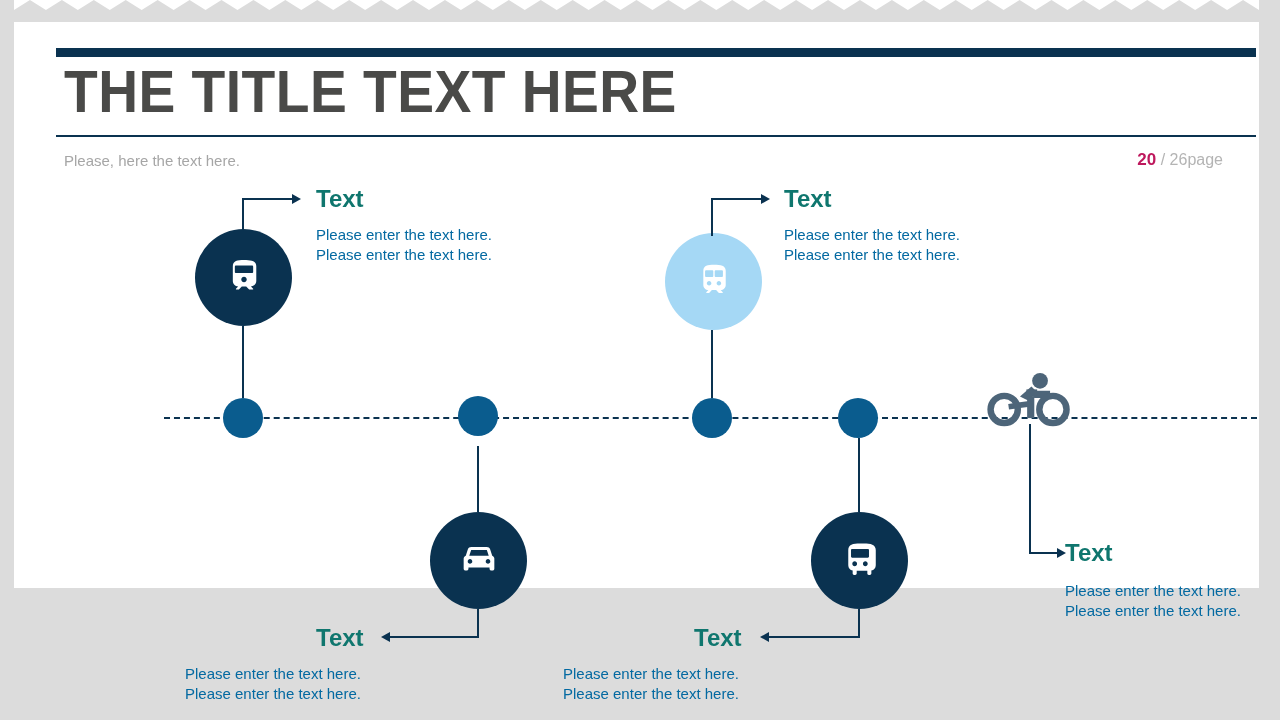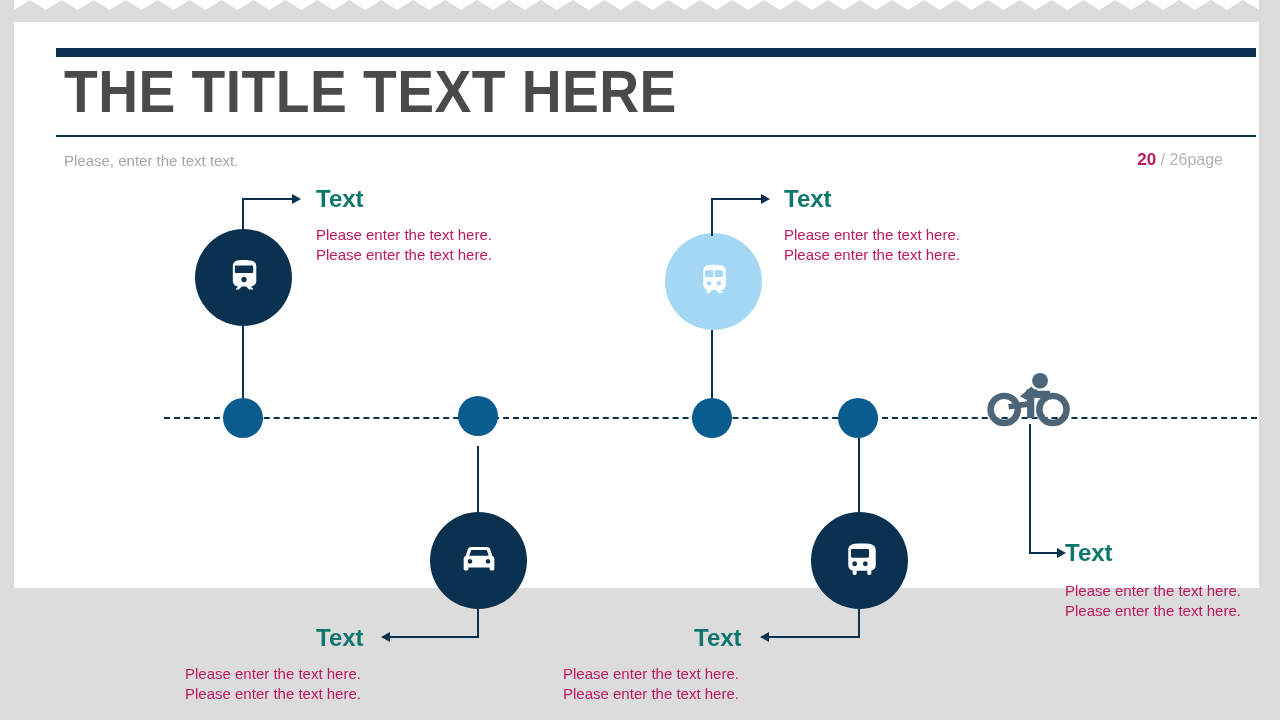--- a/index.html
+++ b/index.html
@@ -72,34 +72,34 @@
   .arrowL{
     position:absolute;width:0;height:0;
     border-top:5px solid transparent;border-bottom:5px solid transparent;
     border-right:9px solid #0a3250;
   }
   .lbl{
     position:absolute;font-size:24px;font-weight:bold;color:#0f766e;
     white-space:nowrap;line-height:1;
   }
   .body{
-    position:absolute;font-size:15px;color:#be185d;line-height:1.30;
+    position:absolute;font-size:15px;color:#0369a1;line-height:1.30;
     white-space:nowrap;
   }
   .body div{display:block;}
 </style>
 </head>
 <body>
 
 <div id="slide">
 
   <div id="topbar"></div>
   <div id="page-title">THE TITLE TEXT HERE</div>
   <div id="title-rule"></div>
-  <div id="subtitle">Please, enter the text text.</div>
+  <div id="subtitle">Please, here the text here.</div>
   <div id="pager">
     <span class="cur">20</span>
     <span>/</span>
     <span>26page</span>
   </div>
 
   <div id="dashline"></div>
 
   <div class="node" style="left:209px;top:398px;"></div>
   <div class="node" style="left:444px;top:396px;"></div>

